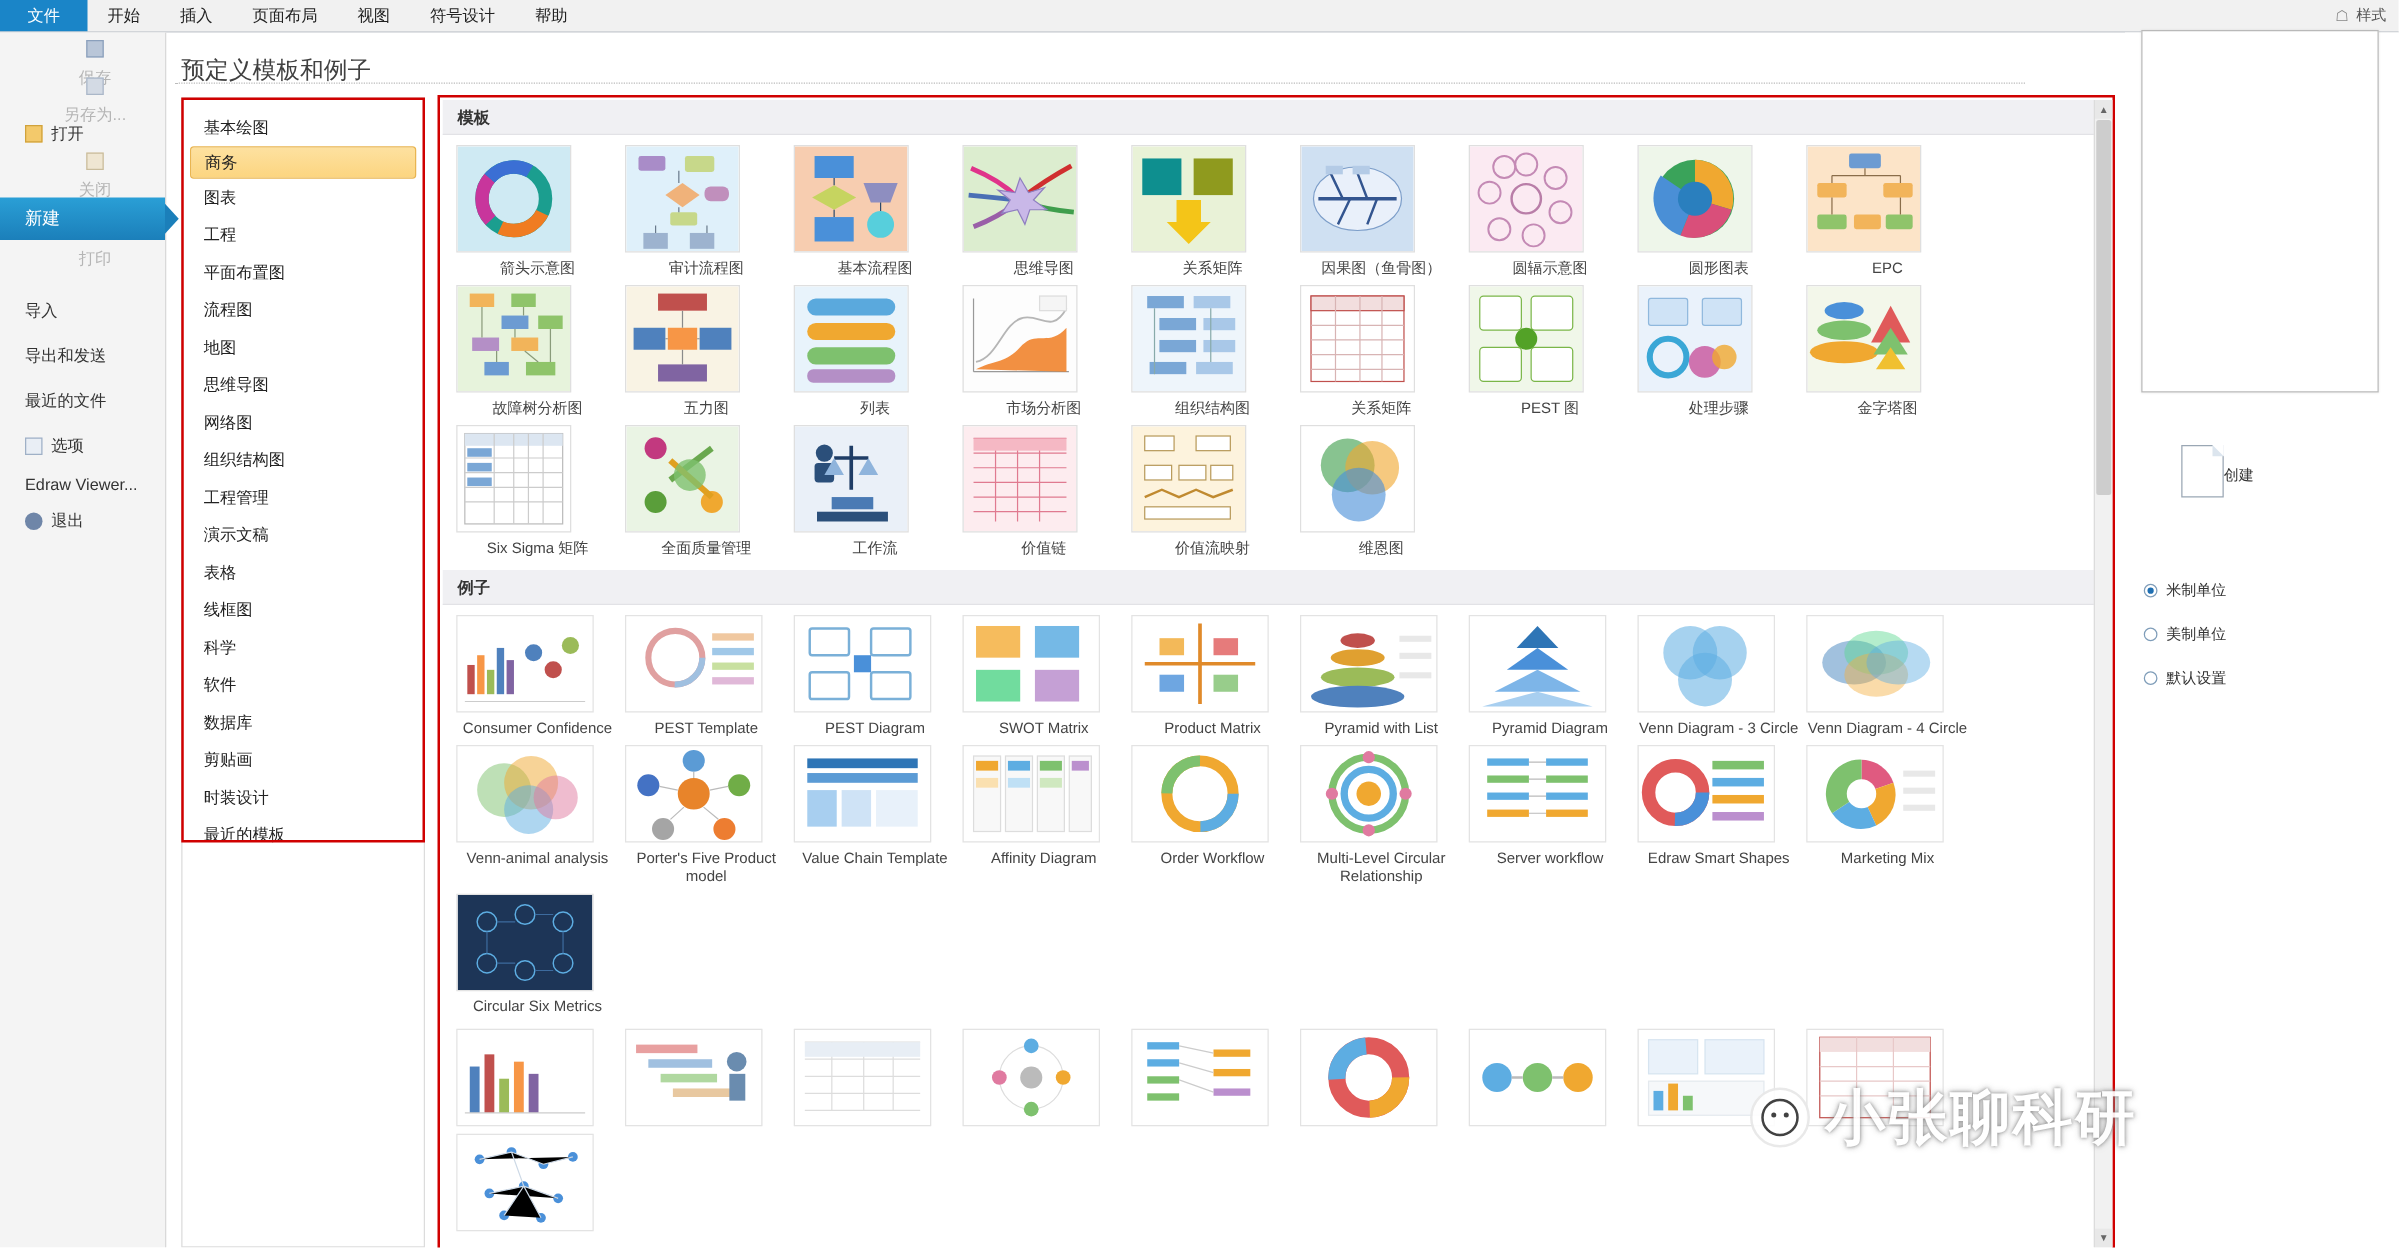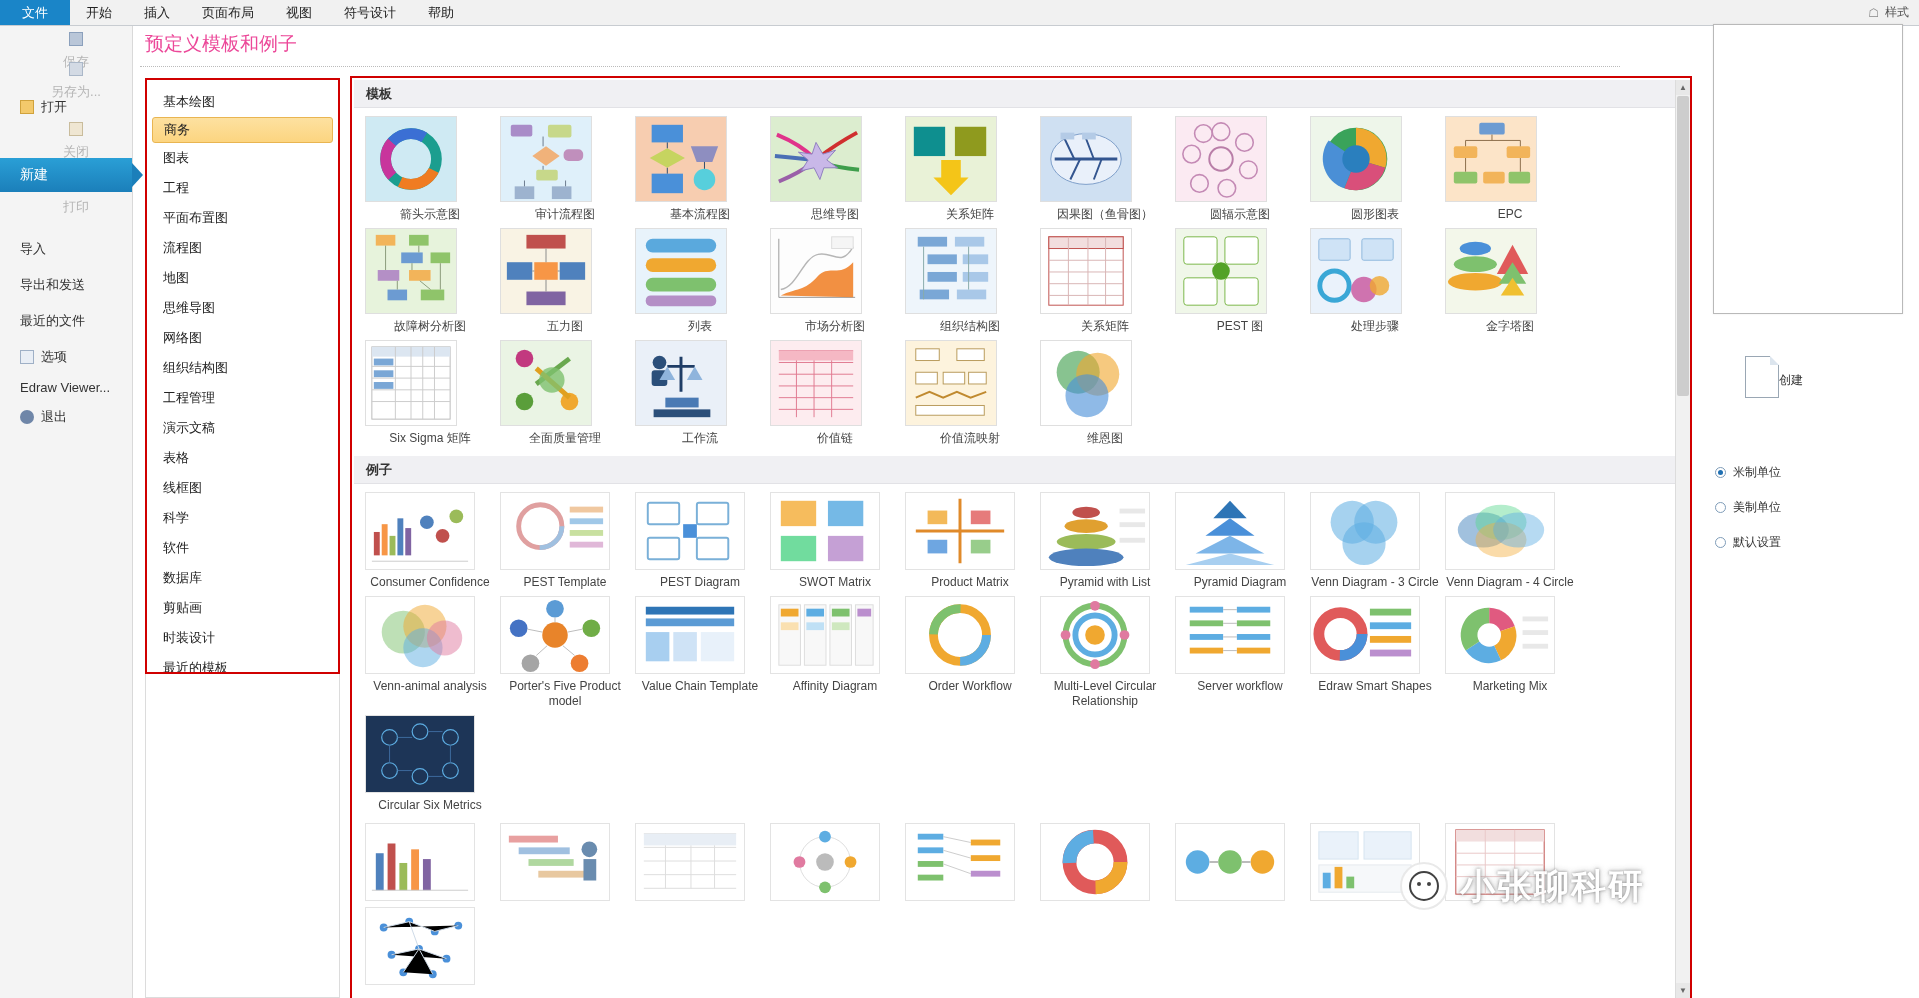--- a/index.html
+++ b/index.html
@@ -87,24 +87,24 @@
   .ic-save { background:#b9c6d8; border:1px solid #8ba0bc; }
   .ic-saveas { background:#d3dae4; border:1px solid #aab7c8; }
   .ic-open { background:#f3c96b; border:1px solid #d0a23c; }
   .ic-close { background:#efe6d2; border:1px solid #c9bc9c; }
   .ic-opt { background:#e9eef5; border:1px solid #9fb0c6; }
   .ic-exit { background:#6f86a8; border-radius:50%; }
 
   
   #page-title {
     position:absolute;
-    left:133px; top:26px;
+    left:133px; top:38px;
     width:1786px; height:36px;
     font-size:19px;
-    color:#ec4899;
+    color:#404040;
     padding-left:12px;
     display:flex; align-items:center;
   }
   #title-underline{
     position:absolute;
     left:140px; top:66px; width:1480px;
     border-top:1px dotted #bbb;
   }
 
   
@@ -272,21 +272,21 @@
     width:30px;height:30px;border-radius:50%;
     background:#fff;border:2px solid #333;position:relative;
   }
   #wm-logo .face::before,#wm-logo .face::after{
     content:"";position:absolute;top:9px;width:4px;height:4px;
     border-radius:50%;background:#333;
   }
   #wm-logo .face::before{left:6px;}
   #wm-logo .face::after{right:6px;}
   #wm-text{
-    font-size:35px; color:#fff;
+    font-size:48px; color:#fff;
     font-family:"Liberation Sans", sans-serif;
     text-shadow:0 0 3px rgba(120,120,120,.9), 0 0 6px rgba(150,150,150,.7);
     letter-spacing:2px;
     font-weight:bold;
     text-align:center;
   }
 </style>
 </head>
 <body>
 

